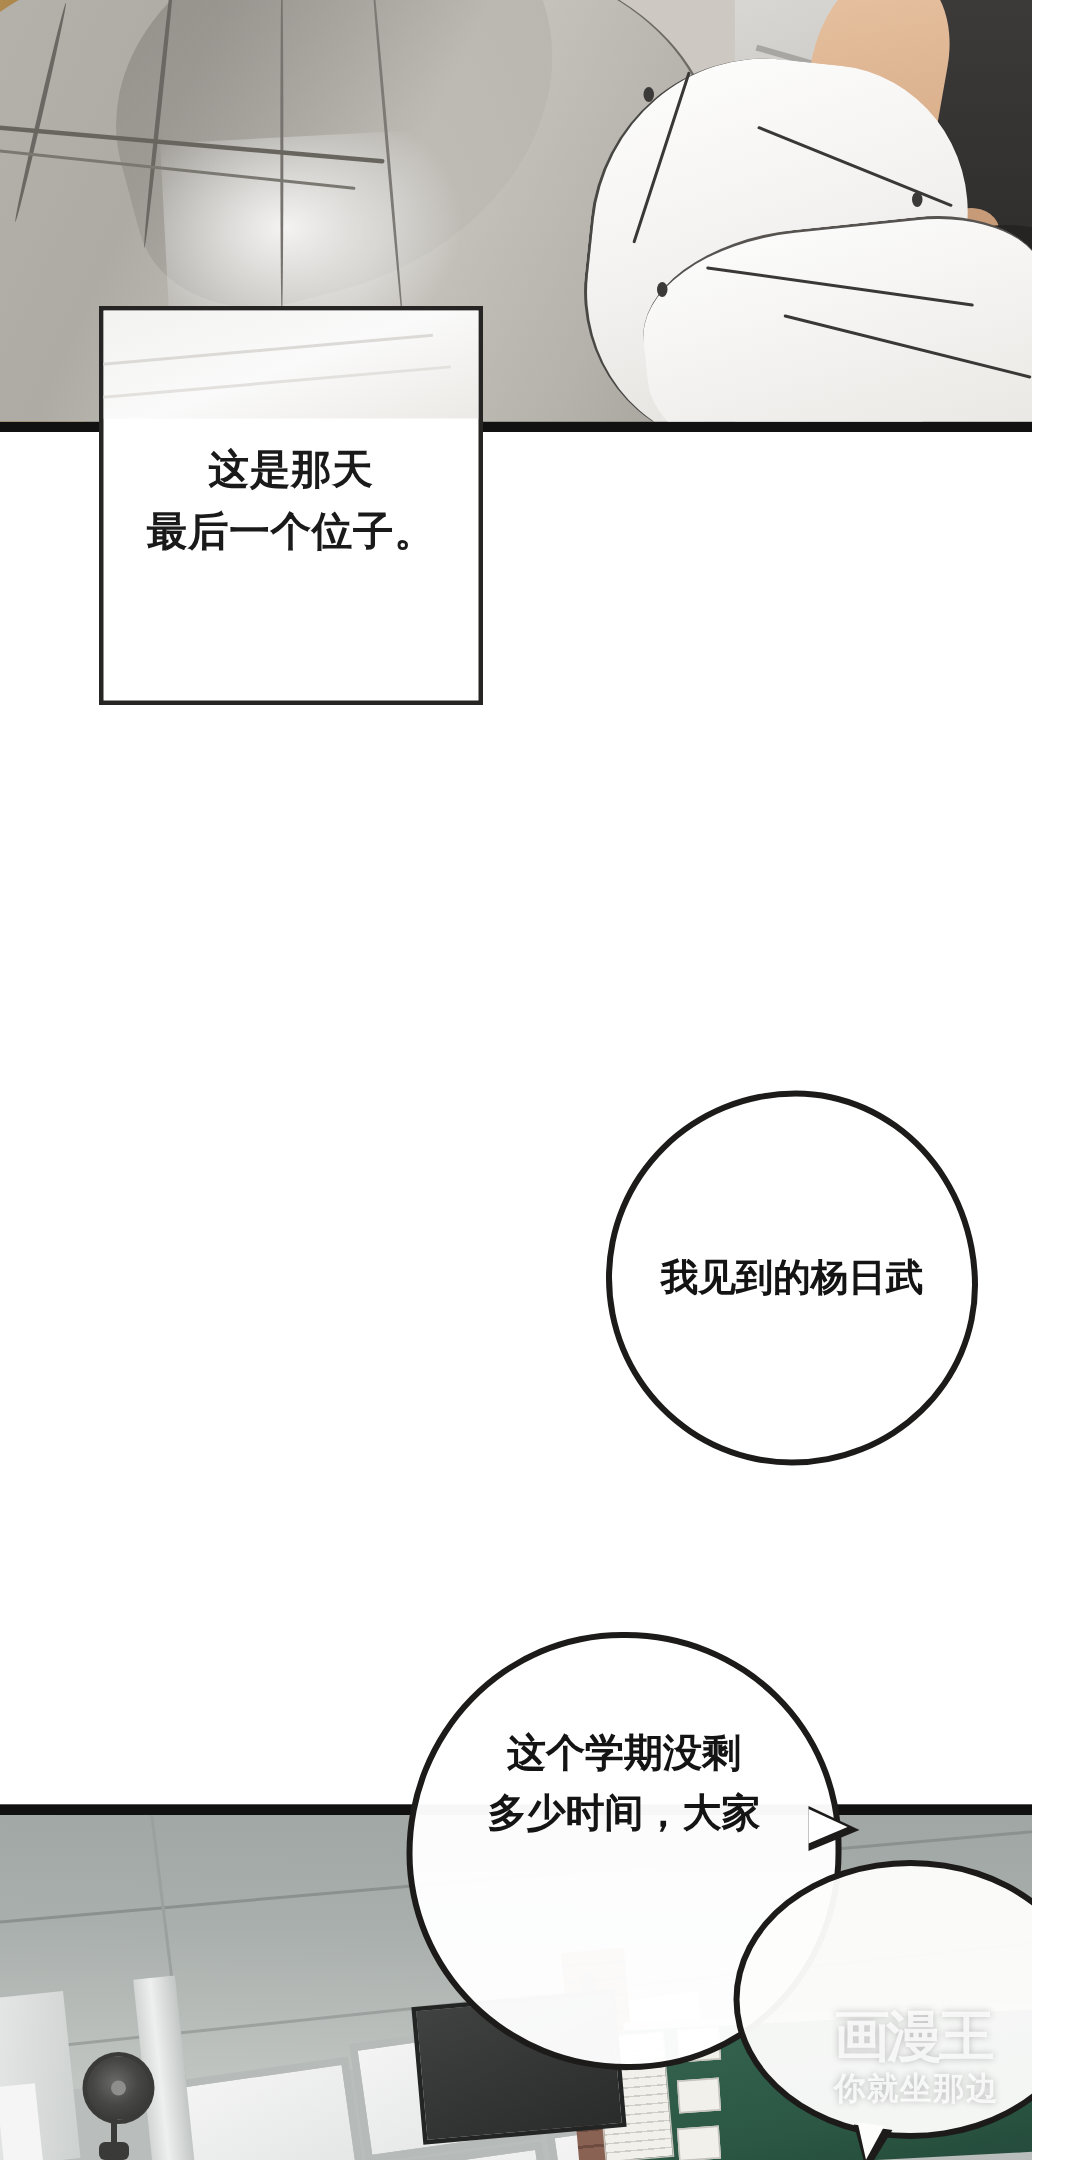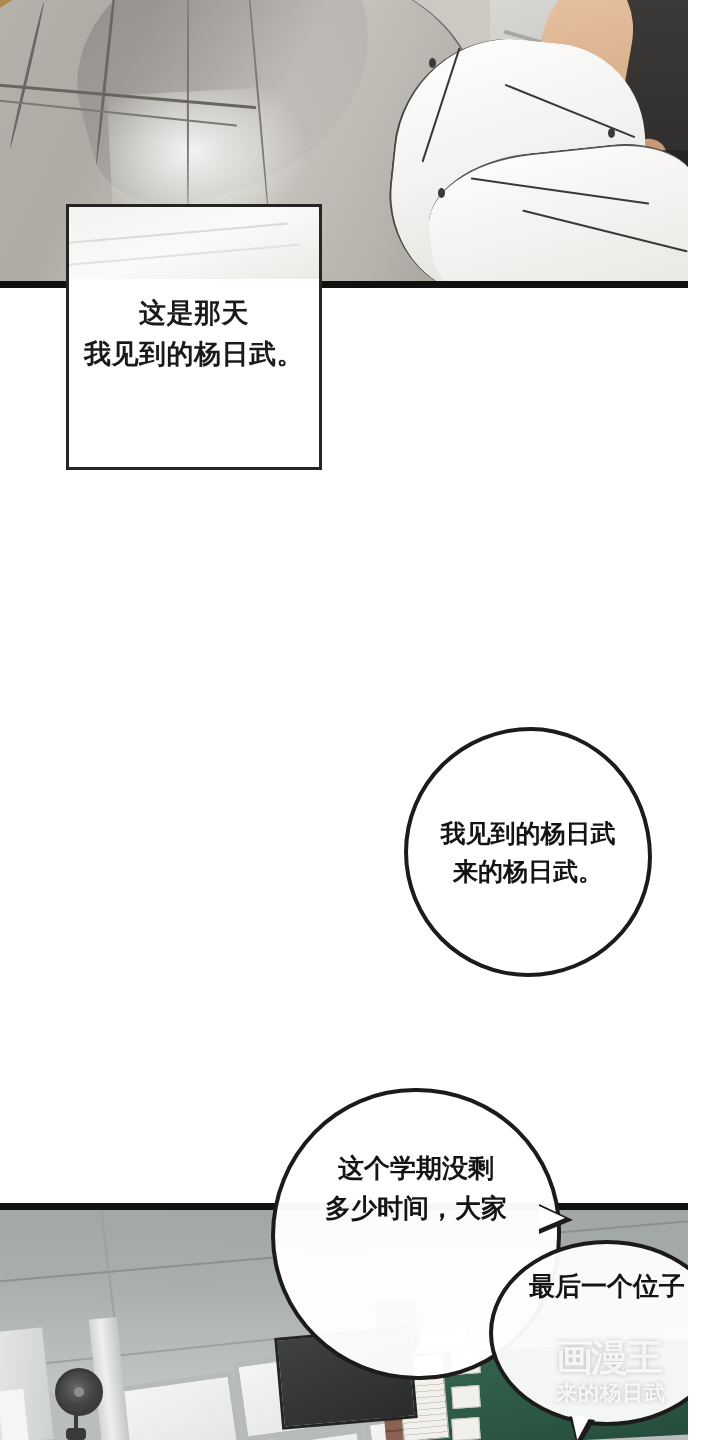--- a/index.html
+++ b/index.html
@@ -370,21 +370,21 @@
     <div class="cuff-line c4"></div>
     <div class="btn-dot bd1"></div>
     <div class="btn-dot bd2"></div>
     <div class="btn-dot bd3"></div>
   </div>
 
   <div class="caption-box">
     <div class="caption-img"></div>
     <div class="caption-text">
       <div>这是那天</div>
-      <div>我见到的杨日武。</div>
+      <div>最后一个位子。</div>
     </div>
   </div>
 
   <div class="gutter"></div>
 
   <div class="panel-bottom">
     <div class="ceiling"></div>
     <div class="ceil-line cl1"></div>
     <div class="ceil-line cl2"></div>
     <div class="ceil-line cl3"></div>
@@ -409,39 +409,37 @@
   <div class="notice n4"></div>
   <div class="tv-arm"></div>
   <div class="tv"></div>
   <div class="fan"></div>
   <div class="fan-arm"></div>
   <div class="fan-base"></div>
 
   <div class="bubble" id="bubble-1">
     <div class="btxt">
       <div>我见到的杨日武</div>
-      <div>来的杨日武。</div>
     </div>
   </div>
 
   <div class="bubble" id="bubble-2">
     <div class="tail"></div>
     <div class="tail-in"></div>
     <div class="btxt">
       <div>这个学期没剩</div>
       <div>多少时间，大家</div>
     </div>
   </div>
 
   <div class="bubble" id="bubble-3">
     <div class="tail3"></div>
     <div class="tail3-in"></div>
     <div class="btxt">
-      <div>最后一个位子</div>
     </div>
   </div>
 
   <div class="watermark">
     <div class="wm-logo">画漫王</div>
-    <div class="wm-sub">来的杨日武</div>
+    <div class="wm-sub">你就坐那边</div>
   </div>
 
 </div>
 
 </body></html>

